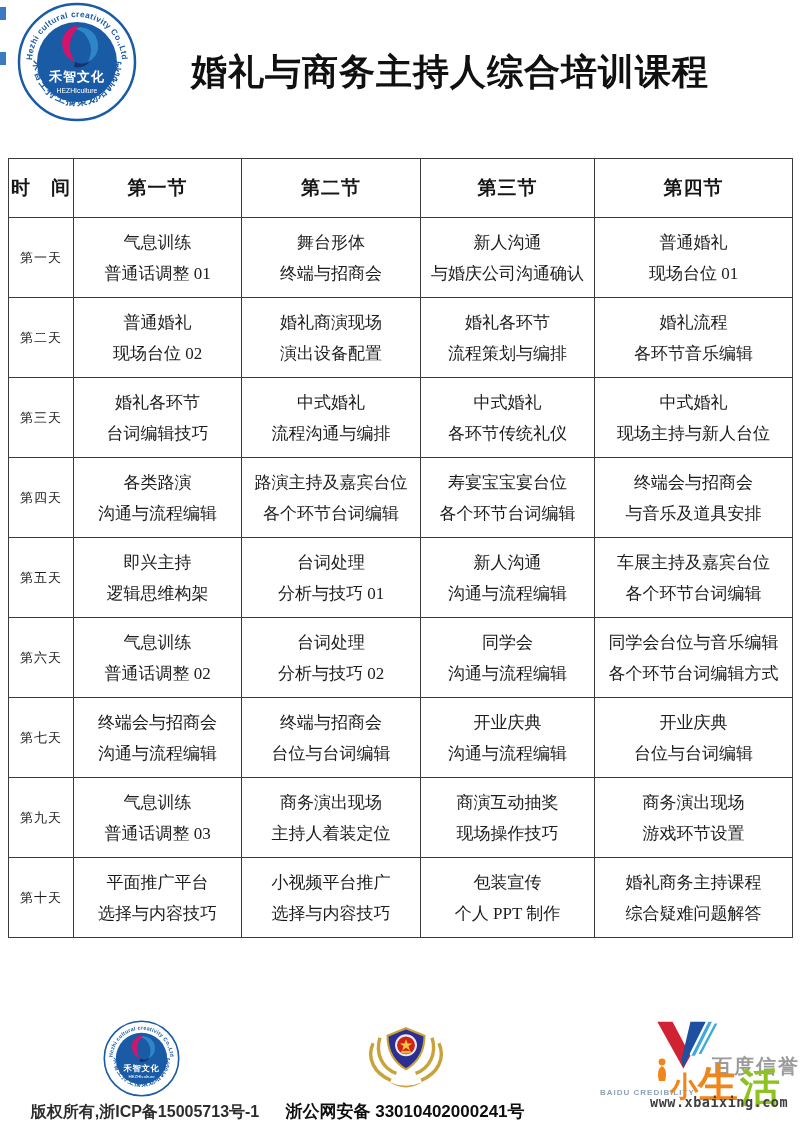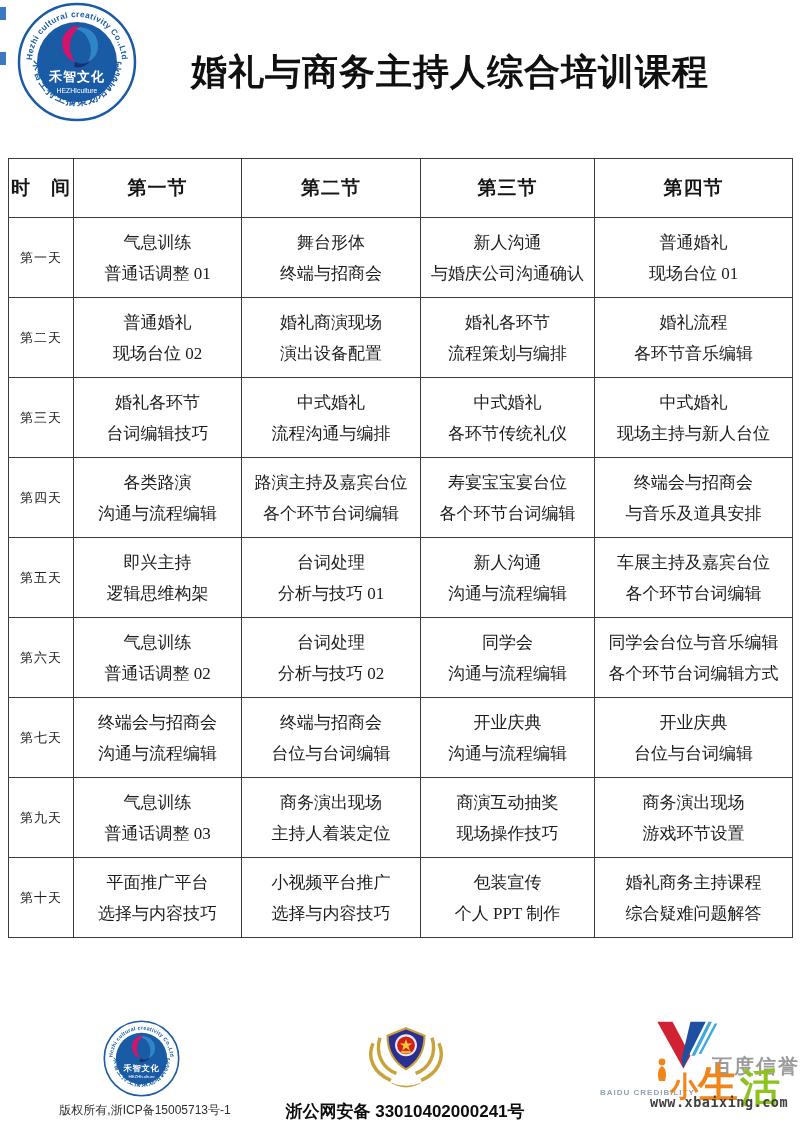--- a/index.html
+++ b/index.html
@@ -29,21 +29,21 @@
   .schedule th,.schedule td{border:1.4px solid #3c3c3c;text-align:center;vertical-align:middle;
             padding:0;background:#ffffff;}
   .schedule thead th{height:58px;font-size:19px;font-weight:bold;letter-spacing:1px;color:#161616;}
   .schedule td{height:79px;font-size:17px;color:#1c1c1c;}
   .schedule td.day{font-size:13px;letter-spacing:1px;}
   .schedule .line{line-height:31px;white-space:nowrap;}
 
   
   .copyright{position:absolute;left:0;top:1102px;width:290px;text-align:center;
              font-family:"Liberation Sans","DejaVu Sans",sans-serif;
-             font-size:12px;font-weight:normal;color:#2d2d2d;}
+             font-size:16px;font-weight:bold;color:#2d2d2d;}
   .police-badge{position:absolute;left:358px;top:1017px;width:96px;height:80px;}
   .police-record{position:absolute;left:270px;top:1100px;width:270px;text-align:center;
              font-family:"Liberation Sans","DejaVu Sans",sans-serif;
              font-size:17px;font-weight:bold;color:#0e0e0e;white-space:nowrap;}
   .baidu-v{position:absolute;left:654px;top:1020px;width:64px;height:52px;}
   .bd-cn{position:absolute;left:600px;top:1053px;width:200px;text-align:right;
          font-size:20px;font-weight:bold;color:#9b9b9b;letter-spacing:2px;}
   .bd-en{position:absolute;left:600px;top:1088px;width:200px;text-align:left;
          font-family:"Liberation Sans","DejaVu Sans",sans-serif;
          font-size:8px;font-weight:bold;color:#8fa3b8;letter-spacing:1px;}

